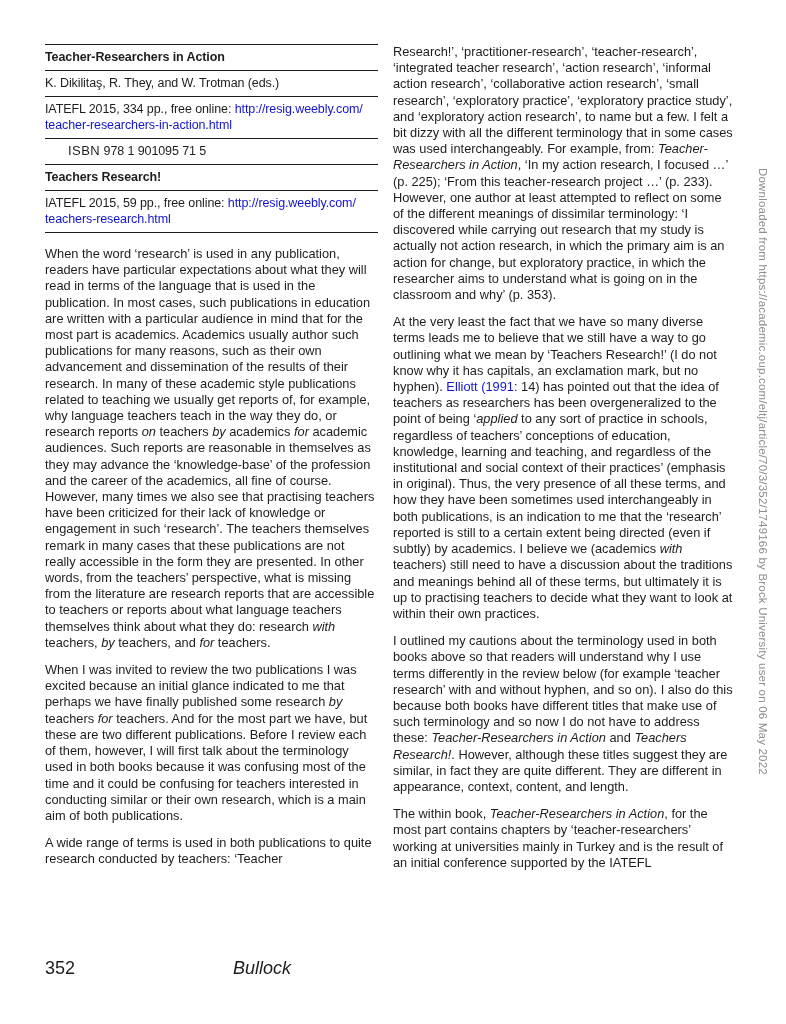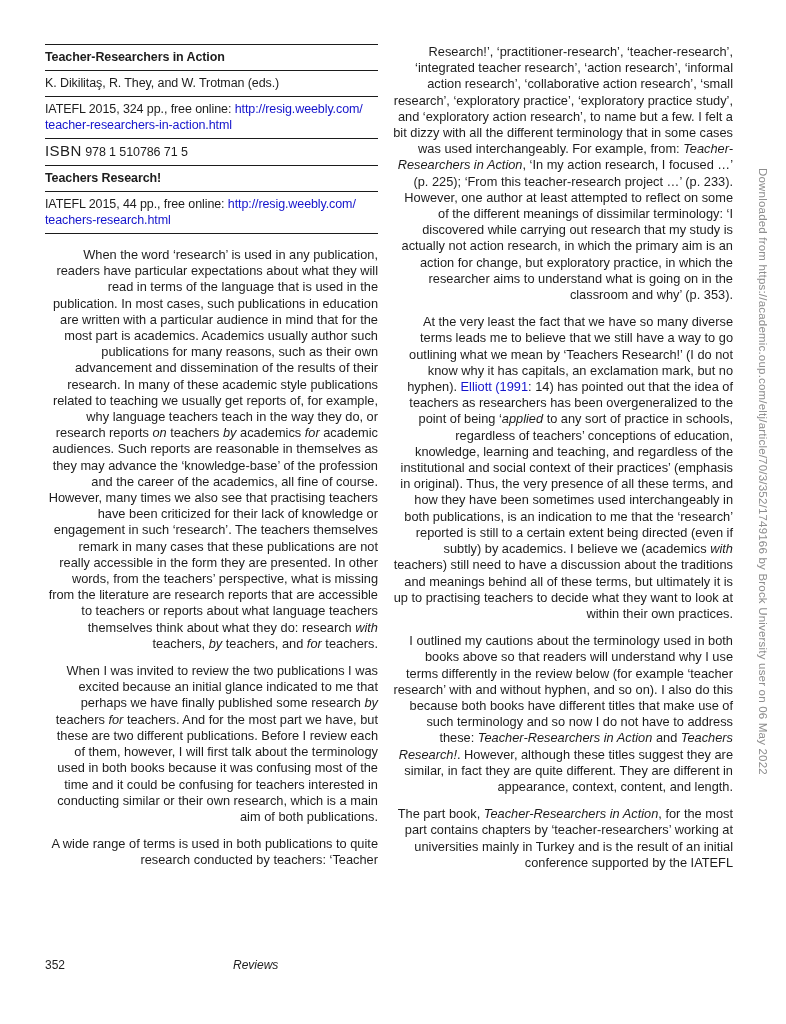--- a/index.html
+++ b/index.html
@@ -29,30 +29,30 @@
   .cite-block { border-bottom: 1.5px solid #1b1b1b; margin: 0 0 13px 0; }
   .cite-row {
     border-top: 1.5px solid #1b1b1b;
     padding: 4px 0 5px;
     font-size: 12.5px;
     line-height: 16px;
     letter-spacing: -0.1px;
   }
   .cite-row.bold { font-weight: 700; }
 
-  .par { margin: 0 0 11px 0; text-align: right; }
+  .par { margin: 0 0 11px 0; }
 
   .run-i    { font-style: italic; }
   .run-link { color: #1414cc; }
-  .run-sc   { font-size: 15px; letter-spacing: 0.45px; }
+  .run-sc   { font-size: 13px; letter-spacing: 0.45px; margin-left: 23px; }
 
   .footer {
     position: absolute;
     top: 958px; left: 0; width: 786px; height: 24px;
-    font-size: 12px;
+    font-size: 18px;
   }
   .page-number  { position: absolute; left: 45px;  top: 0; }
   .running-head { position: absolute; left: 233px; top: 0; font-style: italic; }
 
   .watermark {
     position: absolute;
     left: 769px; top: 168px;
     transform: rotate(90deg);
     transform-origin: 0 0;
     white-space: nowrap;
@@ -64,38 +64,38 @@
 </head>
 <body>
 
 <div class="page">
 
   <div class="col col-left">
 
     <div class="cite-block">
       <div class="cite-row bold"><span>Teacher-Researchers in Action</span></div>
       <div class="cite-row"><span>K. Dikilitaş, R. They, and W. Trotman (eds.)</span></div>
-      <div class="cite-row"><span>IATEFL 2015, 324 pp., free online: </span><span class="run-link">http://resig.weebly.com/​teacher-researchers-in-action.html</span></div>
-      <div class="cite-row"><span class="run-sc">ISBN</span><span> 978 1 510786 71 5</span></div>
+      <div class="cite-row"><span>IATEFL 2015, 334 pp., free online: </span><span class="run-link">http://resig.weebly.com/​teacher-researchers-in-action.html</span></div>
+      <div class="cite-row"><span class="run-sc">ISBN</span><span> 978 1 901095 71 5</span></div>
       <div class="cite-row bold"><span>Teachers Research!</span></div>
-      <div class="cite-row"><span>IATEFL 2015, 44 pp., free online: </span><span class="run-link">http://resig.weebly.com/​teachers-research.html</span></div>
+      <div class="cite-row"><span>IATEFL 2015, 59 pp., free online: </span><span class="run-link">http://resig.weebly.com/​teachers-research.html</span></div>
     </div>
 
     <p class="par"><span>When the word ‘research’ is used in any publication, readers have particular expectations about what they will read in terms of the language that is used in the publication. In most cases, such publications in education are written with a particular audience in mind that for the most part is academics. Academics usually author such publications for many reasons, such as their own advancement and dissemination of the results of their research. In many of these academic style publications related to teaching we usually get reports of, for example, why language teachers teach in the way they do, or research reports </span><span class="run-i">on</span><span> teachers </span><span class="run-i">by</span><span> academics </span><span class="run-i">for</span><span> academic audiences. Such reports are reasonable in themselves as they may advance the ‘knowledge-base’ of the profession and the career of the academics, all fine of course. However, many times we also see that practising teachers have been criticized for their lack of knowledge or engagement in such ‘research’. The teachers themselves remark in many cases that these publications are not really accessible in the form they are presented. In other words, from the teachers’ perspective, what is missing from the literature are research reports that are accessible to teachers or reports about what language teachers themselves think about what they do: research </span><span class="run-i">with</span><span> teachers, </span><span class="run-i">by</span><span> teachers, and </span><span class="run-i">for</span><span> teachers.</span></p>
     <p class="par"><span>When I was invited to review the two publications I was excited because an initial glance indicated to me that perhaps we have finally published some research </span><span class="run-i">by</span><span> teachers </span><span class="run-i">for</span><span> teachers. And for the most part we have, but these are two different publications. Before I review each of them, however, I will first talk about the terminology used in both books because it was confusing most of the time and it could be confusing for teachers interested in conducting similar or their own research, which is a main aim of both publications.</span></p>
     <p class="par"><span>A wide range of terms is used in both publications to quite research conducted by teachers: ‘Teacher</span></p>
   </div>
 
   <div class="col col-right">
     <p class="par"><span>Research!’, ‘practitioner-research’, ‘teacher-research’, ‘integrated teacher research’, ‘action research’, ‘informal action research’, ‘collaborative action research’, ‘small research’, ‘exploratory practice’, ‘exploratory practice study’, and ‘exploratory action research’, to name but a few. I felt a bit dizzy with all the different terminology that in some cases was used interchangeably. For example, from: </span><span class="run-i">Teacher-Researchers in Action</span><span>, ‘In my action research, I focused …’ (p. 225); ‘From this teacher-research project …’ (p. 233). However, one author at least attempted to reflect on some of the different meanings of dissimilar terminology: ‘I discovered while carrying out research that my study is actually not action research, in which the primary aim is an action for change, but exploratory practice, in which the researcher aims to understand what is going on in the classroom and why’ (p. 353).</span></p>
     <p class="par"><span>At the very least the fact that we have so many diverse terms leads me to believe that we still have a way to go outlining what we mean by ‘Teachers Research!’ (I do not know why it has capitals, an exclamation mark, but no hyphen). </span><span class="run-link">Elliott (1991</span><span>: 14) has pointed out that the idea of teachers as researchers has been overgeneralized to the point of being ‘</span><span class="run-i">applied</span><span> to any sort of practice in schools, regardless of teachers’ conceptions of education, knowledge, learning and teaching, and regardless of the institutional and social context of their practices’ (emphasis in original). Thus, the very presence of all these terms, and how they have been sometimes used interchangeably in both publications, is an indication to me that the ‘research’ reported is still to a certain extent being directed (even if subtly) by academics. I believe we (academics </span><span class="run-i">with</span><span> teachers) still need to have a discussion about the traditions and meanings behind all of these terms, but ultimately it is up to practising teachers to decide what they want to look at within their own practices.</span></p>
     <p class="par"><span>I outlined my cautions about the terminology used in both books above so that readers will understand why I use terms differently in the review below (for example ‘teacher research’ with and without hyphen, and so on). I also do this because both books have different titles that make use of such terminology and so now I do not have to address these: </span><span class="run-i">Teacher-Researchers in Action</span><span> and </span><span class="run-i">Teachers Research!</span><span>. However, although these titles suggest they are similar, in fact they are quite different. They are different in appearance, context, content, and length.</span></p>
-    <p class="par"><span>The part book, </span><span class="run-i">Teacher-Researchers in Action</span><span>, for the most part contains chapters by ‘teacher-researchers’ working at universities mainly in Turkey and is the result of an initial conference supported by the IATEFL</span></p>
+    <p class="par"><span>The within book, </span><span class="run-i">Teacher-Researchers in Action</span><span>, for the most part contains chapters by ‘teacher-researchers’ working at universities mainly in Turkey and is the result of an initial conference supported by the IATEFL</span></p>
   </div>
 
   <div class="footer">
     <span class="page-number">352</span>
-    <span class="running-head">Reviews</span>
+    <span class="running-head">Bullock</span>
   </div>
 
   <div class="watermark">Downloaded from https://academic.oup.com/eltj/article/70/3/352/1749166 by Brock University user on 06 May 2022</div>
 
 </div>
 
 </body></html>

